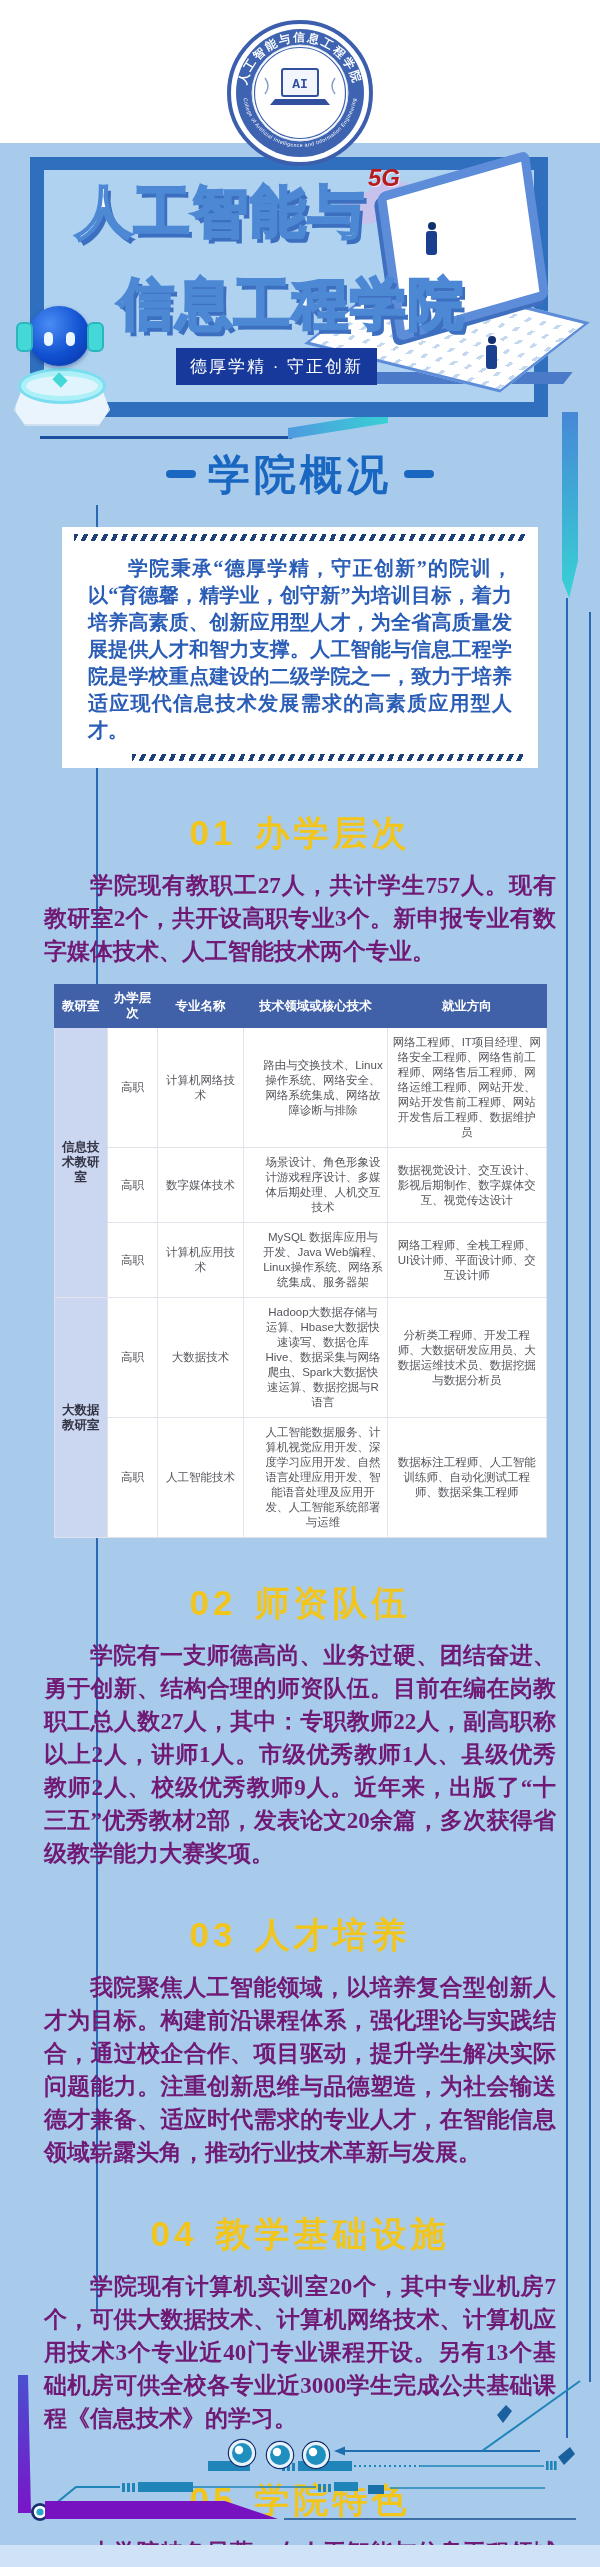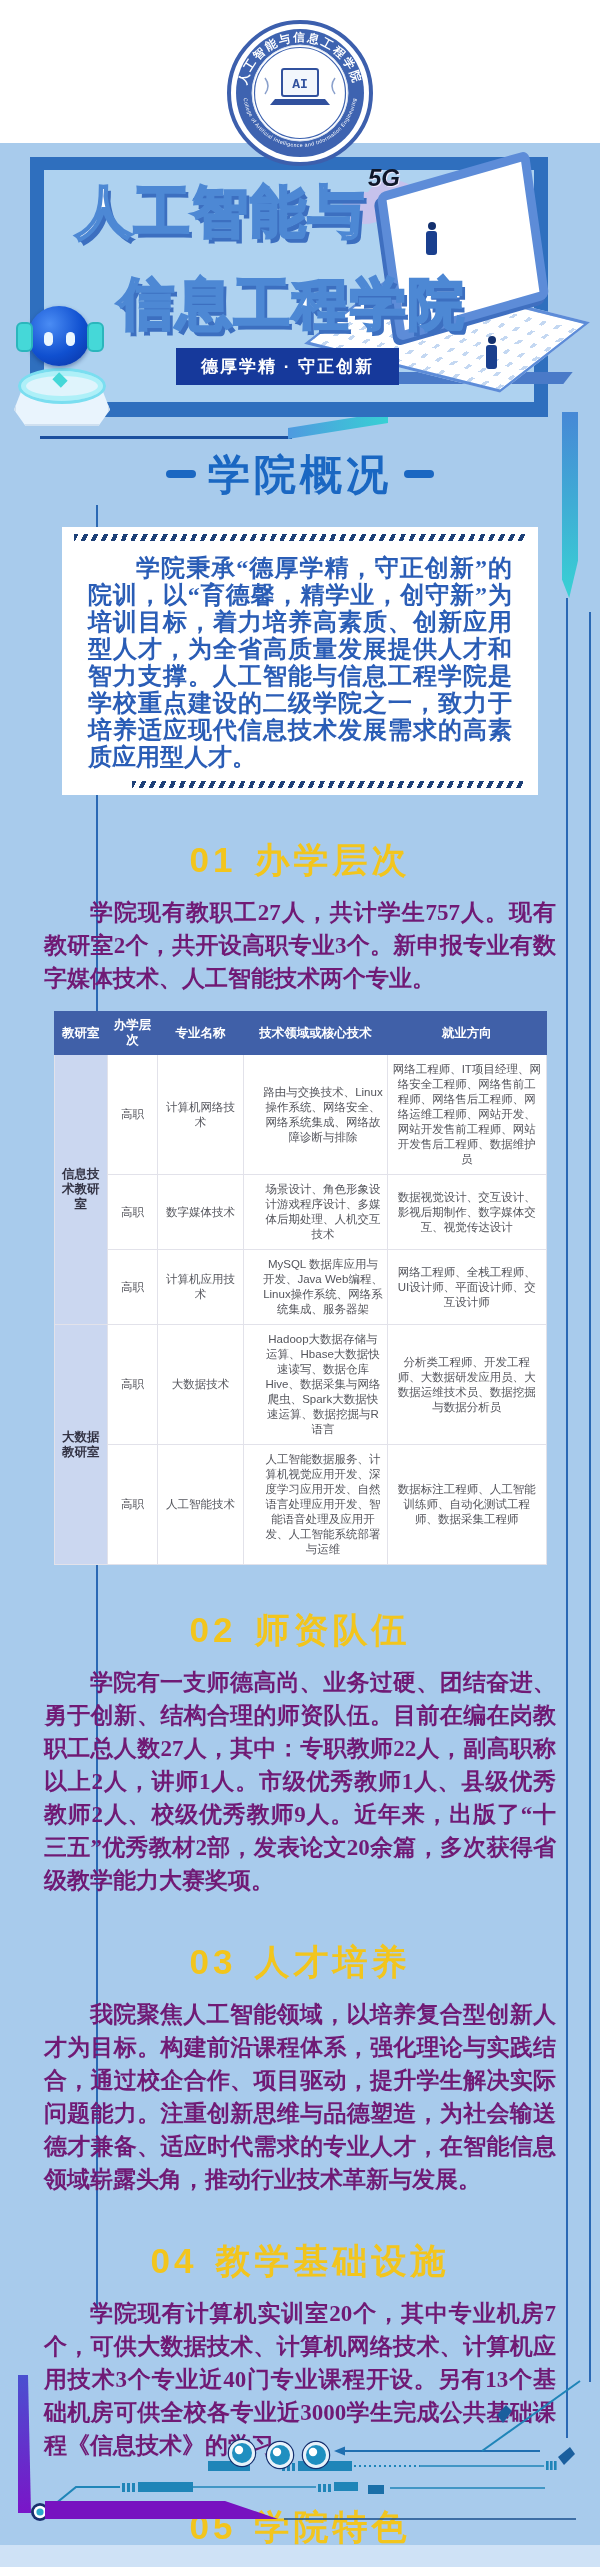--- a/index.html
+++ b/index.html
@@ -10,38 +10,38 @@
   .seal{position:absolute;left:50%;top:18px;transform:translateX(-50%);width:150px;height:150px;z-index:4;}
   
   .hero{position:relative;padding-top:14px;z-index:2;}
   .panel{position:relative;margin:0 52px 0 30px;background:#2f6fbe;padding:13px 14px 15px;height:232px;}
   .card{position:relative;width:100%;height:100%;background:#aed2f0;}
   .title-block{position:absolute;left:16px;top:14px;z-index:3;margin-left:16px;}
   .title-line{font-weight:bold;font-size:56px;line-height:1.0;color:#ffffff;letter-spacing:2px;
       -webkit-text-stroke:2.5px #4d88d4;text-shadow:4px 5px 0 #3c6fc0;white-space:nowrap;}
   .title-line2{margin-top:36px;margin-left:42px;}
   .motto{margin:16px 0 0 100px;display:inline-block;background:#16399b;color:#fff;
-      font-size:17px;font-weight:bold;letter-spacing:2px;padding:7px 25px;white-space:nowrap;}
+      font-size:17px;font-weight:normal;letter-spacing:2px;padding:7px 14px;white-space:nowrap;}
   
   .robot{position:absolute;left:-34px;bottom:-26px;width:100px;height:130px;z-index:4;}
   .robot .head{position:absolute;left:18px;top:8px;width:62px;height:60px;border-radius:50%;
       background:radial-gradient(circle at 35% 30%,#4a8cf4,#1050d0 55%,#082f9e);box-shadow:0 2px 4px rgba(10,30,90,.4);}
   .robot .eye{position:absolute;top:26px;width:9px;height:14px;border-radius:5px;background:#eaf6ff;}
   .robot .eye.l{left:16px}.robot .eye.r{left:38px}
   .robot .ear{position:absolute;top:24px;width:13px;height:26px;border-radius:6px;background:#45d8d8;border:2px solid #2bb6bc;}
   .robot .ear.l{left:6px}.robot .ear.r{left:77px}
   .robot .ring{position:absolute;left:8px;top:70px;width:82px;height:30px;border-radius:50%;
       background:#dff4fc;border:3px solid #7adef0;box-shadow:inset 0 0 0 5px #aef0f8;}
   .robot .cube{position:absolute;left:44px;top:76px;width:12px;height:12px;background:#45d8d8;transform:rotate(45deg) scaleY(.8);}
   .robot .hex{position:absolute;left:4px;top:92px;width:92px;height:32px;background:#e9f4fd;border:2px solid #cfe0f0;
       clip-path:polygon(8% 0,92% 0,100% 55%,88% 100%,12% 100%,0 55%);}
   
   .cloud{position:absolute;left:298px;top:8px;width:80px;height:46px;z-index:2;}
   .cloud .puff{position:absolute;background:#c6c2ec;border-radius:50%;}
-  .fiveg{position:absolute;left:26px;top:-14px;color:#0f172a;font-weight:bold;font-size:24px;
+  .fiveg{position:absolute;left:26px;top:-14px;color:#b91c1c;font-weight:bold;font-size:24px;
       text-shadow:1px 1px 0 #efeaff;font-style:italic;}
   
   .laptop{position:absolute;right:-44px;top:-4px;width:240px;height:260px;z-index:2;}
   .screen{position:absolute;right:36px;top:6px;width:140px;height:130px;background:#ffffff;
       border:9px solid #5d8cd8;border-radius:8px;transform:rotate(-16deg) skewX(-8deg);box-shadow:-4px 4px 0 #3f6fc0;}
   .kbd{position:absolute;left:8px;top:122px;width:196px;height:84px;background:#cfe0f6;border:3px solid #5d8cd8;
       transform:rotate(14deg) skewX(-38deg);
       background-image:repeating-linear-gradient(#ffffff 0 7px,rgba(0,0,0,0) 7px 12px),
                        repeating-linear-gradient(90deg,#ffffff 0 11px,#c4d8f2 11px 15px);}
   .kbd-edge{position:absolute;left:34px;top:206px;width:196px;height:12px;background:#4a7ac8;transform:skewX(-38deg);}
@@ -63,21 +63,21 @@
       clip-path:polygon(0 0,100% 0,100% 80%,45% 100%,0 90%);}
   
   .ov-title{position:relative;text-align:center;margin:30px 0 0;color:#1a67c2;font-size:42px;
       font-weight:bold;letter-spacing:4px;z-index:2;}
   .ov-dash{display:inline-block;width:30px;height:8px;border-radius:4px;background:#1a67c2;vertical-align:middle;margin:0 12px 8px;}
   .intro-card{position:relative;margin:24px 62px 0;background:#ffffff;padding:28px 26px 24px;z-index:2;}
   .hatch{position:absolute;left:12px;right:12px;height:7px;
       background:repeating-linear-gradient(115deg,#1c3f77 0 4px,rgba(0,0,0,0) 4px 9px);}
   .hatch.top{top:7px;}
   .hatch.bot{bottom:7px;left:70px;}
-  .intro-text{margin:0;font-family:"Liberation Serif","DejaVu Serif",serif;font-size:24px;line-height:27px;
+  .intro-text{margin:0;font-family:"Liberation Serif","DejaVu Serif",serif;font-size:20px;line-height:27px;
       color:#2a5db6;text-align:justify;text-indent:2em;font-weight:600;}
   
   .sec-title{position:relative;text-align:center;margin:42px 0 12px;color:#f2c51d;font-size:35px;
       font-weight:bold;letter-spacing:4px;z-index:2;}
   .sec-title .num{margin-right:18px;}
   .body-text{position:relative;margin:0 44px;font-family:"Liberation Serif","DejaVu Serif",serif;
       font-size:23px;line-height:33px;color:#701a75;text-align:justify;text-indent:2em;font-weight:600;z-index:2;}
   
   .table-wrap{position:relative;width:493px;margin:16px auto 0;background:#0f172a;z-index:2;}
   table{border-collapse:collapse;width:100%;font-size:11.5px;color:#54555c;line-height:15px;

